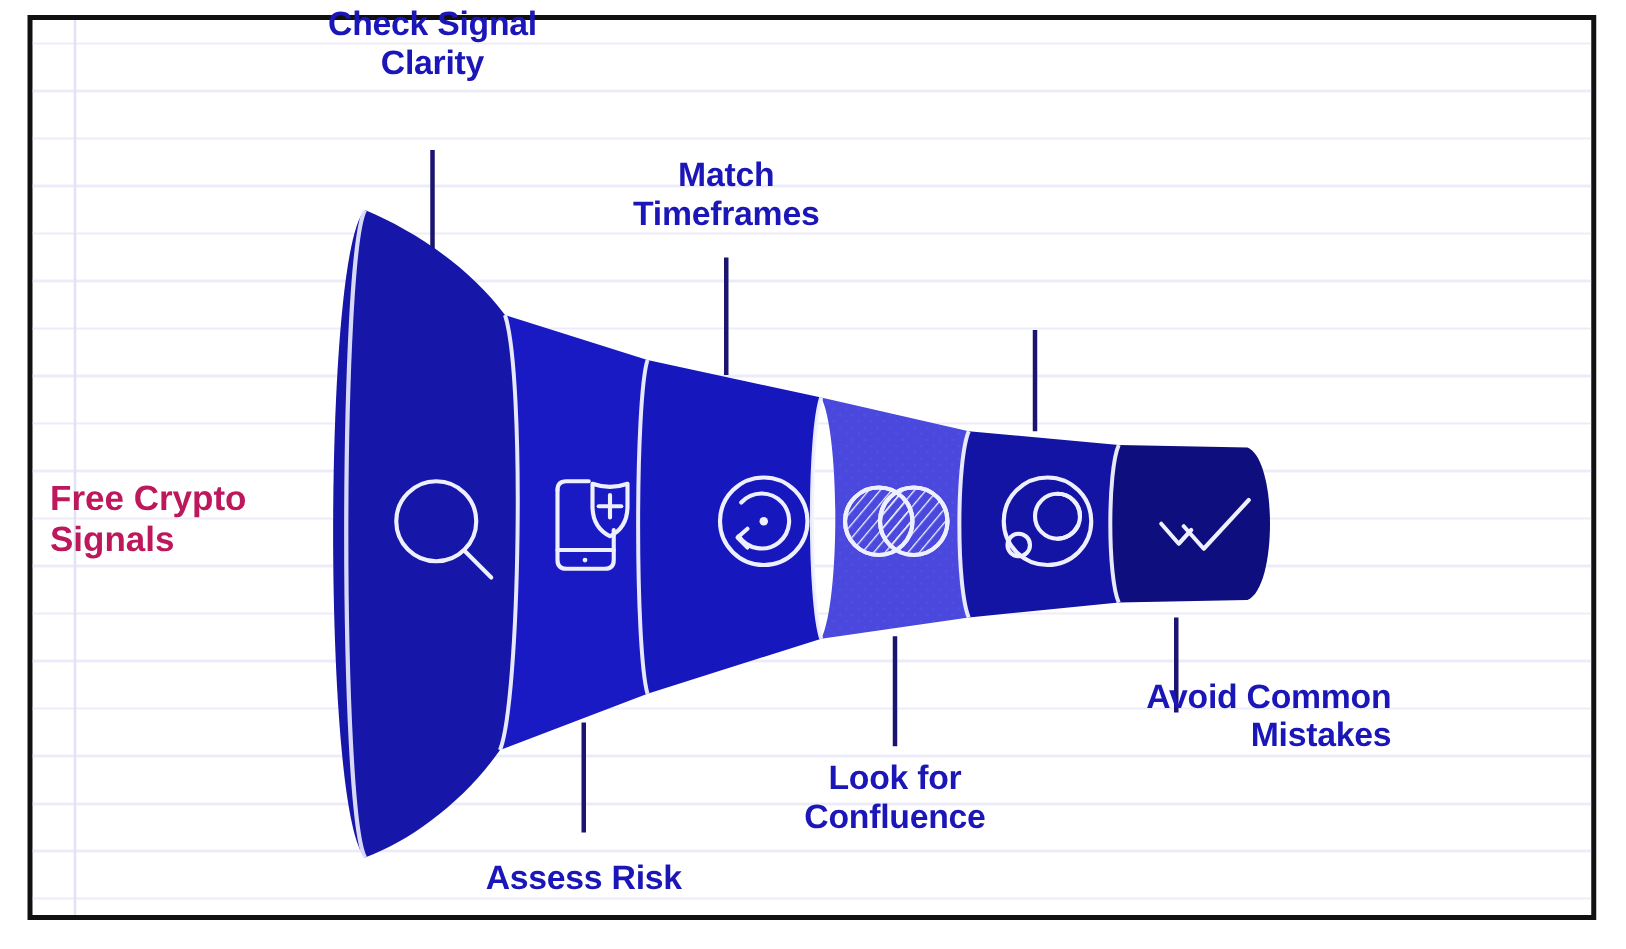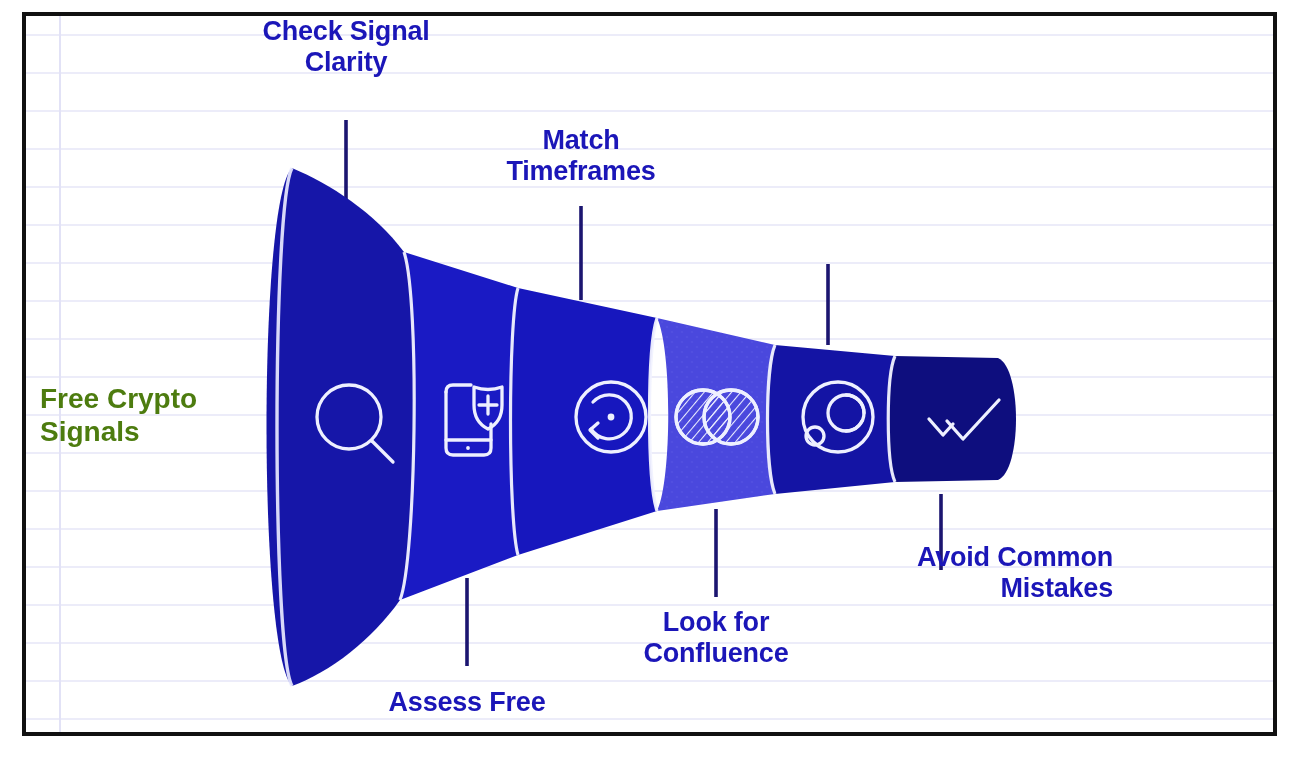--- a/index.html
+++ b/index.html
@@ -66,21 +66,21 @@
     font-weight: bold;
     font-size: 27px;
     line-height: 1.14;
     letter-spacing: -0.2px;
     white-space: pre-line;
   }
   .lbl.center { text-align: center; transform: translateX(-50%); }
 
   .endlbl {
     position: absolute;
-    color: #4d7c0f;
+    color: #be185d;
     font-weight: bold;
     font-size: 28px;
     line-height: 1.18;
     white-space: pre-line;
   }
 </style>
 </head>
 <body>
 
 <div id="stage">
@@ -192,24 +192,24 @@
         <path d="M 929,419 l 14,16 l 10,-11"></path>
         <path d="M 947,421 l 16,18 l 36,-39"></path>
       </g>
     </g>
   </svg>
 
   <div class="endlbl right" style="left:40px; top:382px; width:200px;">Free Crypto
 Signals</div>
 
 
-  <div class="lbl center" style="left:346px; top:16px; width:300px;">Check Signal
+  <div class="lbl center" style="left:346px; top:4px; width:300px;">Check Signal
 Clarity</div>
 
-  <div class="lbl center" style="left:467px; top:687px; width:300px;">Assess Free</div>
+  <div class="lbl center" style="left:467px; top:687px; width:300px;">Assess Risk</div>
 
   <div class="lbl center" style="left:716px; top:607px; width:300px;">Look for
 Confluence</div>
 
   <div class="lbl center" style="left:581px; top:125px; width:300px;">Match
 Timeframes</div>
 
 
   <div class="lbl center" style="left:943px; top:542px; width:340px;text-align:right;">Avoid Common
 Mistakes</div>

